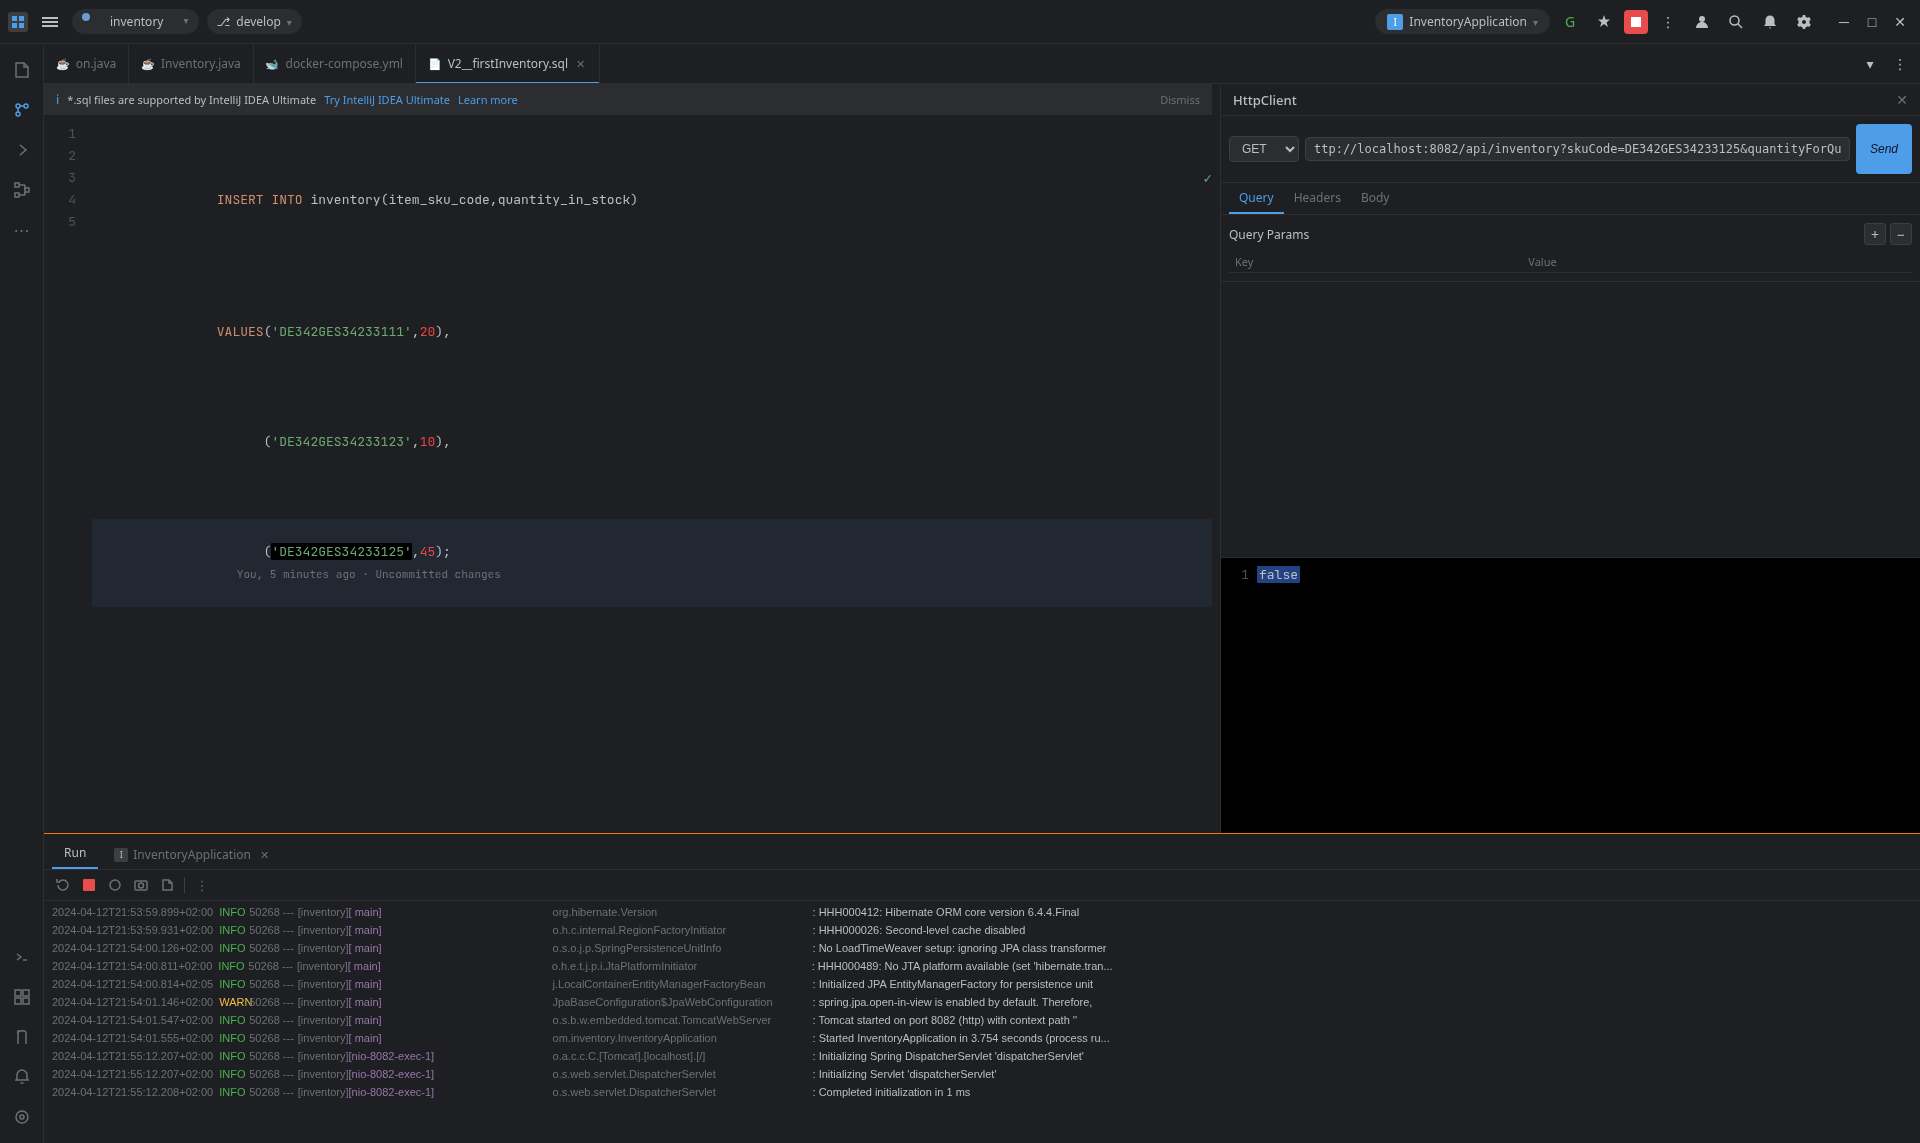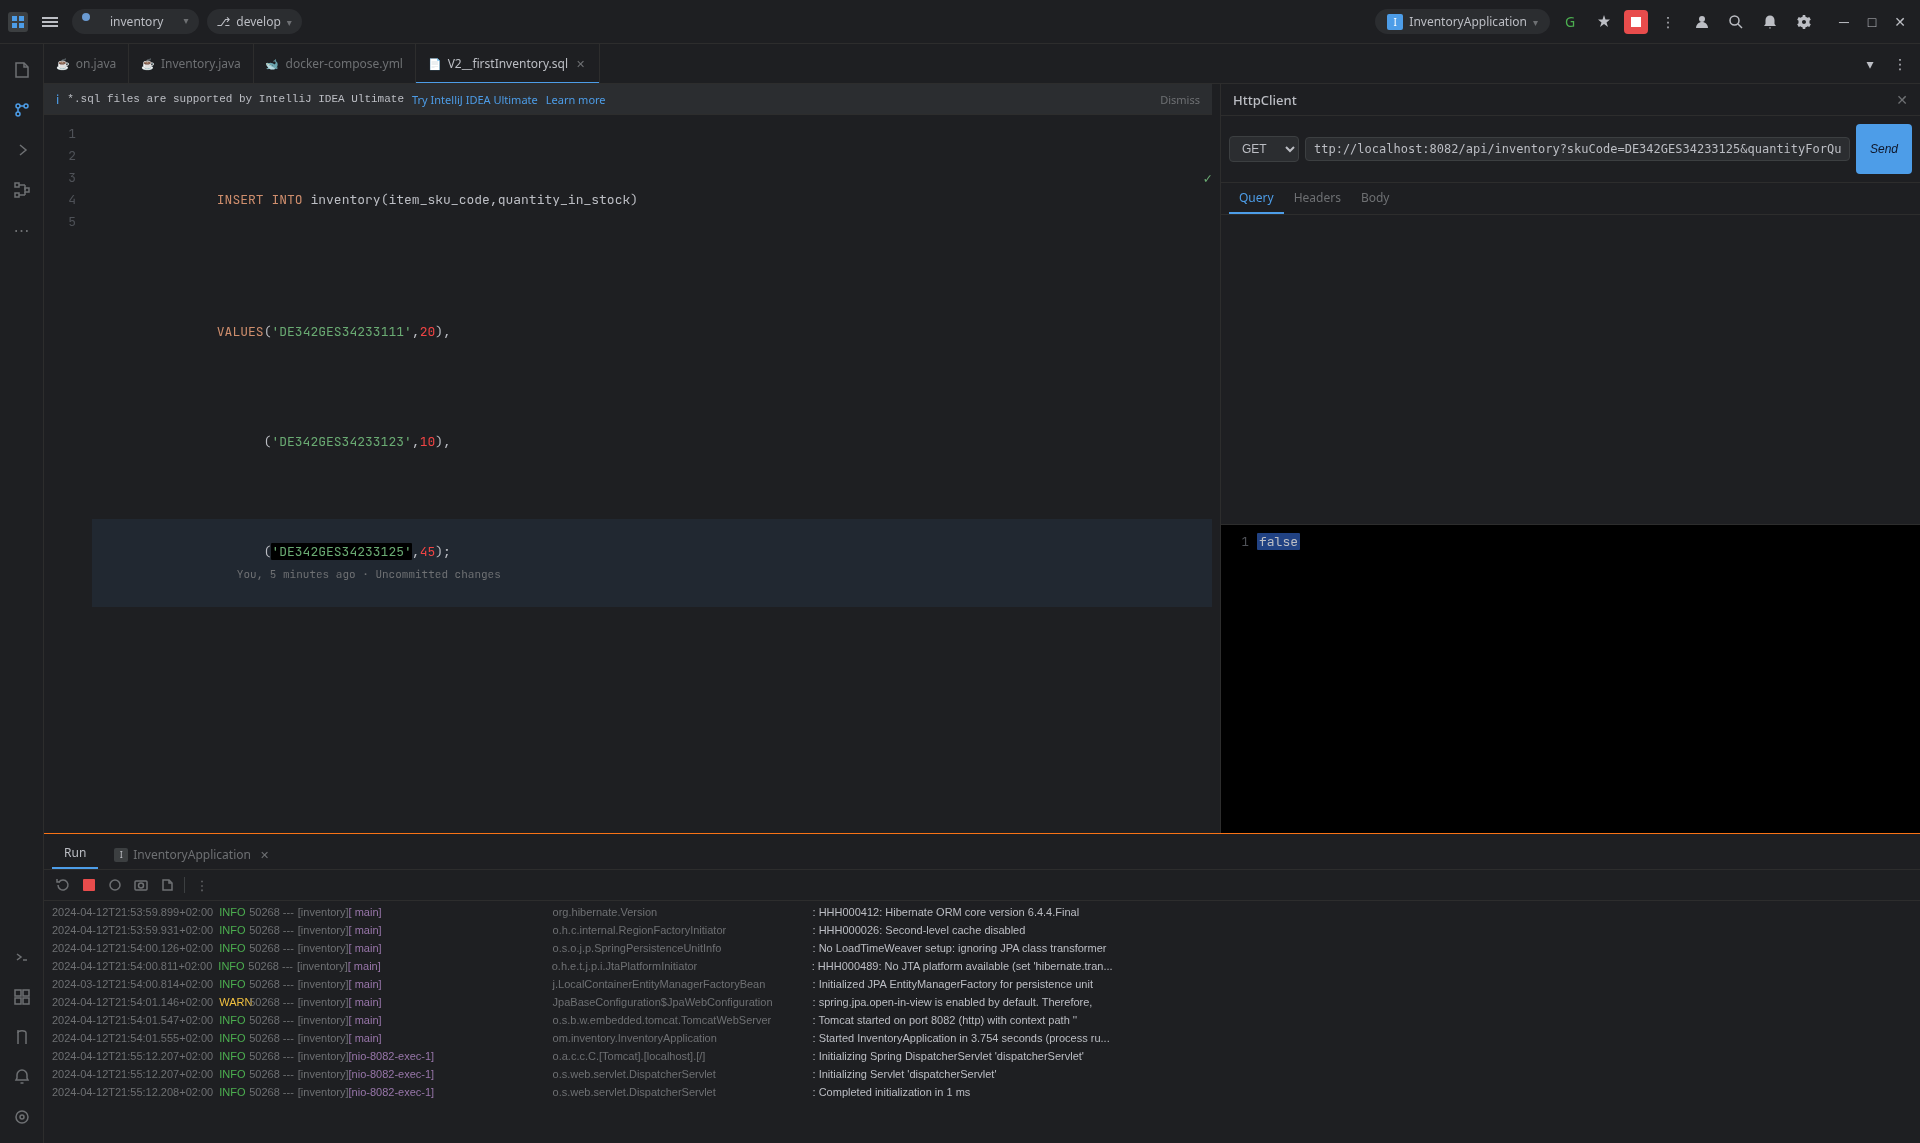--- a/index.html
+++ b/index.html
@@ -40,21 +40,21 @@
     .tab-icon { font-size: 11px; }
     .tab-icon.java { color: #c57300; }
     .tab-icon.sql { color: #5e9ad8; }
     .tab-icon.yaml { color: #d4a520; }
     .tab-close { font-size: 11px; color: #6e7073; padding: 2px; border-radius: 3px; }
     .tab-bar-actions { margin-left: auto; display: flex; align-items: center; gap: 2px; padding: 0 6px; }
     
     
     .info-bar { background: #2b2d30; padding: 6px 12px; display: flex; align-items: center; gap: 8px; font-size: 11px; border-bottom: 1px solid #2d2d2d; }
     .info-icon { color: #4d9de8; font-size: 13px; }
-    .info-text { color: #bcbec4; font-family: Liberation Mono, monospace; }
+    .info-text { color: #bcbec4; }
     .info-link { color: #4d9de8; cursor: pointer; text-decoration: none; }
     .info-dismiss { margin-left: auto; color: #6e7073; cursor: pointer; font-size: 11px; }
     
     
     .code-editor { display: flex; flex: 1; background: #1e1f22; overflow: hidden; min-height: 0; }
     .line-numbers { width: 40px; padding: 8px 0; text-align: right; color: #4e5157; font-family: 'JetBrains Mono', 'Consolas', monospace; font-size: 13px; line-height: 22px; padding-right: 8px; background: #1e1f22; flex-shrink: 0; user-select: none; }
     .code-content { flex: 1; padding: 8px 0 8px 8px; font-family: 'JetBrains Mono', 'Consolas', monospace; font-size: 13px; line-height: 22px; white-space: pre; overflow: hidden; position: relative; }
     .code-line { position: relative; padding-right: 12px; }
     .code-line.highlighted { background: rgba(77, 158, 232, 0.08); }
     .kw { color: #cf8e6d; }
@@ -369,20 +369,39 @@
             <input class="url-input" type="text" value="ttp://localhost:8082/api/inventory?skuCode=DE342GES34233125&amp;quantityForQuery=200" style="">
             <button class="send-btn">Send</button>
           </div>
 
           <div class="http-tabs">
             <div class="http-tab active">Query</div>
             <div class="http-tab">Headers</div>
             <div class="http-tab">Body</div>
           </div>
 
+          <div class="query-params-section">
+            <div class="query-params-header">
+              <span class="query-params-title">Query Params</span>
+              <div class="param-actions">
+                <div class="param-btn">+</div>
+                <div class="param-btn">−</div>
+              </div>
+            </div>
+            <table class="params-table">
+              <thead>
+                <tr>
+                  <th>Key</th>
+                  <th>Value</th>
+                </tr>
+              </thead>
+              <tbody>
+              </tbody>
+            </table>
+          </div>
 
           <div style="flex:1;border-bottom:1px solid #2d2d2d;"></div>
 
           <div class="response-section">
             <div class="response-body">
               <div class="resp-line">
                 <span class="resp-line-num">1</span>
                 <span class="resp-line-content"><span class="resp-false">false</span></span>
               </div>
             </div>
@@ -464,21 +483,21 @@
             <div class="log-line">
       <span class="log-timestamp">2024-04-12T21:54:00.811+02:00</span>
       <span class="log-level-info">INFO</span>
       <span class="log-pid"> 50268 --- </span>
       <span class="log-app">[inventory] </span>
       <span class="log-thread">[                          main] </span>
       <span class="log-class">o.h.e.t.j.p.i.JtaPlatformInitiator</span>
       <span class="log-msg">: HHH000489: No JTA platform available (set 'hibernate.tran...</span>
     </div>
             <div class="log-line">
-      <span class="log-timestamp">2024-03-12T21:54:00.814+02:00</span>
+      <span class="log-timestamp">2024-04-12T21:54:00.814+02:05</span>
       <span class="log-level-info">INFO</span>
       <span class="log-pid"> 50268 --- </span>
       <span class="log-app">[inventory] </span>
       <span class="log-thread">[                          main] </span>
       <span class="log-class">j.LocalContainerEntityManagerFactoryBean</span>
       <span class="log-msg">: Initialized JPA EntityManagerFactory for persistence unit</span>
     </div>
             <div class="log-line">
       <span class="log-timestamp">2024-04-12T21:54:01.146+02:00</span>
       <span class="log-level-warn">WARN</span>

